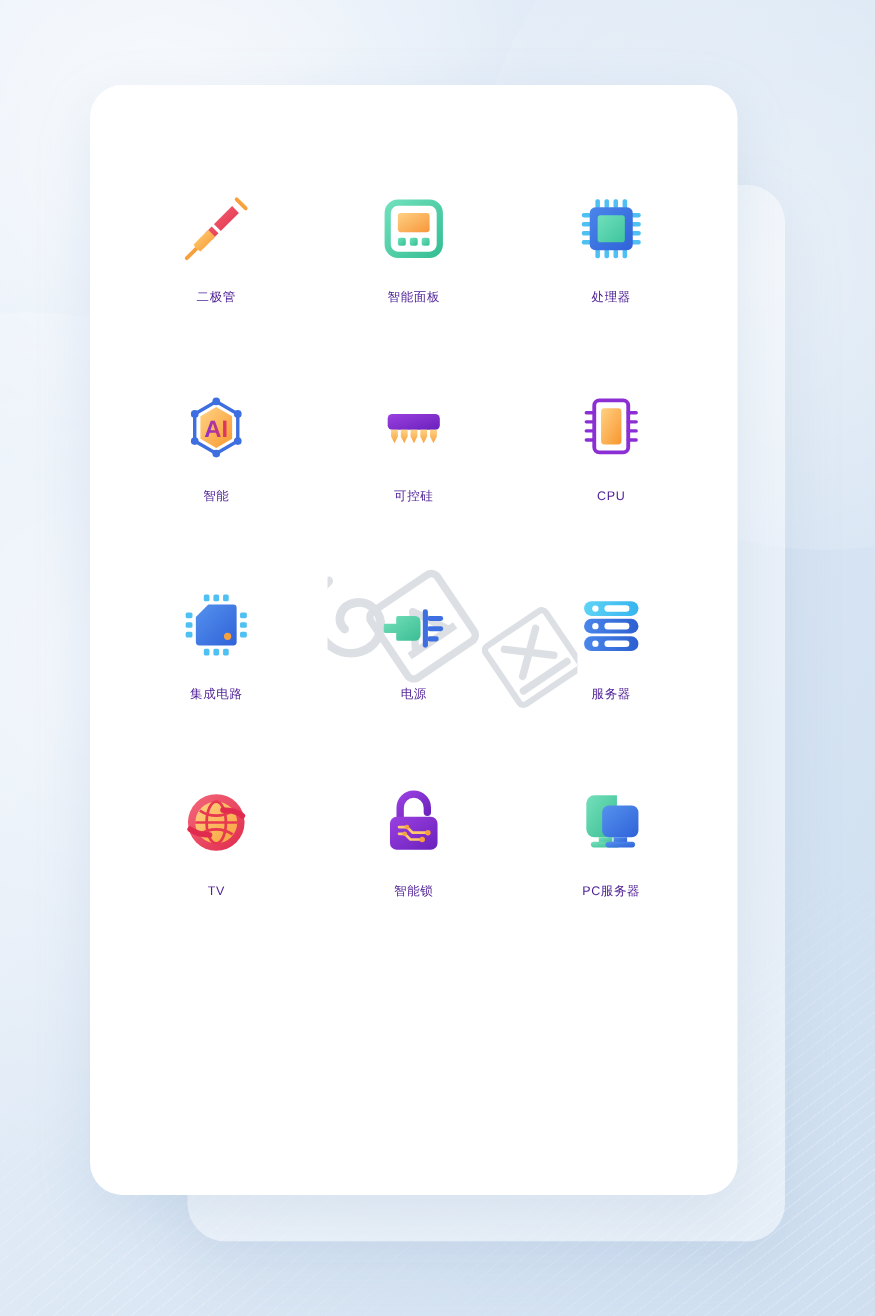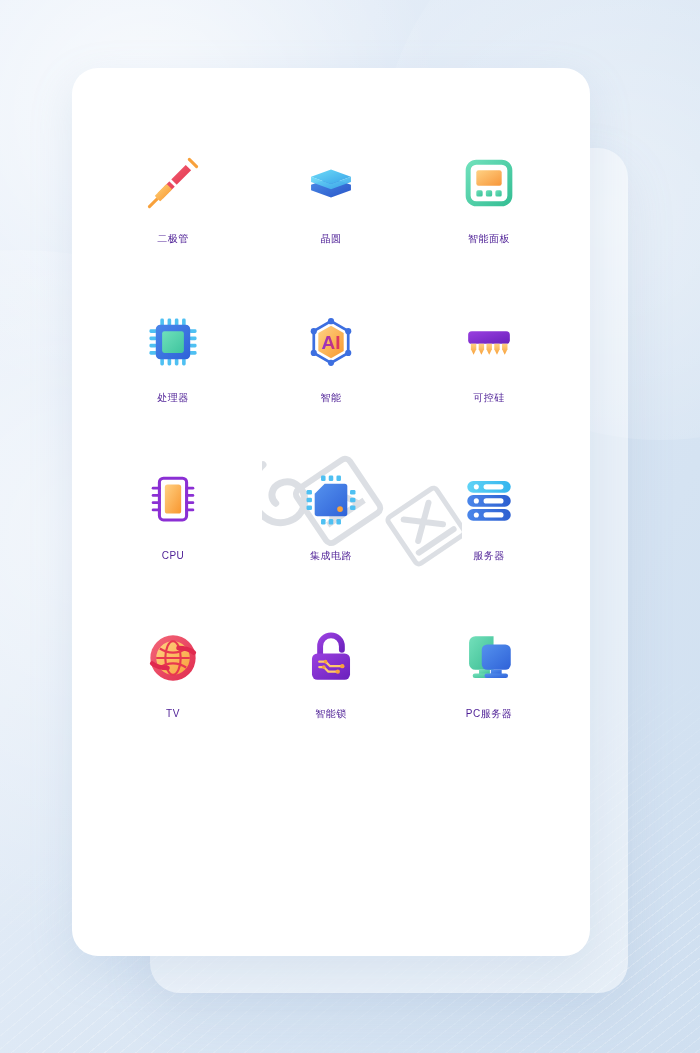--- a/index.html
+++ b/index.html
@@ -151,38 +151,20 @@
       <path d="M14 50 L6 58" stroke="#f8a13c" stroke-width="3.4" stroke-linecap="round" fill="none"></path>
       <path d="M46 12 L52 18 L28 42 A13 13 0 0 1 22 36 Z" fill="url(#gDiodeR)"></path>
       <path d="M31 39 L25 33 L15 43 A11 11 0 0 0 21 49 Z" fill="url(#gDiodeY)"></path>
       <path d="M24 34 L30 40 L18 52 A12 12 0 0 1 12 46 Z" fill="url(#gDiodeY)"></path>
       <path d="M34 20 L44 30" stroke="#ffffff" stroke-width="2.6" stroke-linecap="round" opacity="0"></path>
       <path d="M27 27 L37 37" stroke="#ffffff" stroke-width="3" stroke-linecap="round"></path>
     </svg>
     <div class="icon-label">二极管</div>
   </div>
 
-  <div class="grid-cell">
-    <svg class="icon-box" viewBox="0 0 64 64">
-      <defs>
-        <linearGradient id="gWaferBot" x1="0" y1="0" x2="1" y2="1">
-          <stop offset="0" stop-color="#4a8ce8"></stop>
-            <stop offset="1" stop-color="#2a56c8"></stop>
-        </linearGradient>
-        <linearGradient id="gWaferTop" x1="0" y1="0" x2="1" y2="1">
-          <stop offset="0" stop-color="#6fdcf8"></stop>
-            <stop offset="1" stop-color="#38a3e8"></stop>
-        </linearGradient>
-      </defs>
-      <path d="M32 26 L54 34 L54 40 L32 48 L10 40 L10 34 Z" fill="url(#gWaferBot)"></path>
-      <path d="M32 17 L54 25 L32 33 L10 25 Z" fill="url(#gWaferTop)"></path>
-      <path d="M32 33 L54 25 L54 31 L32 39 L10 31 L10 25 Z" fill="url(#gWaferTop)" opacity="0.95"></path>
-    </svg>
-    <div class="icon-label">晶圆</div>
-  </div>
 
   <div class="grid-cell">
     <svg class="icon-box" viewBox="0 0 64 64">
       <defs>
         <linearGradient id="gPanelG" x1="0" y1="0" x2="1" y2="1">
           <stop offset="0" stop-color="#6fe0bb"></stop>
             <stop offset="1" stop-color="#36bf95"></stop>
         </linearGradient>
         <linearGradient id="gPanelO" x1="0" y1="0" x2="1" y2="1">
           <stop offset="0" stop-color="#ffd183"></stop>
@@ -332,20 +314,38 @@
         <rect x="53" y="29.5" width="6" height="5" rx="1.4"></rect>
         <rect x="53" y="38" width="6" height="5" rx="1.4"></rect>
       </g>
       <path d="M25 14 H47 A3 3 0 0 1 50 17 V47 A3 3 0 0 1 47 50 H17
                A3 3 0 0 1 14 47 V25 Z" fill="url(#gICb)"></path>
       <circle cx="42" cy="42" r="3.2" fill="#f8a13c"></circle>
     </svg>
     <div class="icon-label">集成电路</div>
   </div>
 
+  <div class="grid-cell">
+    <svg class="icon-box" viewBox="0 0 64 64">
+      <defs>
+        <linearGradient id="gPwrG" x1="0" y1="0" x2="1" y2="1">
+          <stop offset="0" stop-color="#74e0bb"></stop>
+            <stop offset="1" stop-color="#3bbd93"></stop>
+        </linearGradient>
+      </defs>
+      <path d="M18 24 H33 A5 5 0 0 1 38 29 V41 A5 5 0 0 1 33 46 H18
+               A1.5 1.5 0 0 1 16.5 44.5 V39 H7 A1.5 1.5 0 0 1 5.5 37.5
+               V32.5 A1.5 1.5 0 0 1 7 31 H16.5 V25.5 A1.5 1.5 0 0 1 18 24 Z" fill="url(#gPwrG)"></path>
+      <rect x="40" y="18" width="4.5" height="34" rx="2.2" fill="#3d6fe0"></rect>
+      <rect x="44" y="24" width="14" height="4.5" rx="2.2" fill="#3d6fe0"></rect>
+      <rect x="44" y="33" width="14" height="4.5" rx="2.2" fill="#3d6fe0"></rect>
+      <rect x="44" y="42" width="10" height="4.5" rx="2.2" fill="#3d6fe0"></rect>
+    </svg>
+    <div class="icon-label">电源</div>
+  </div>
 
 
   <div class="grid-cell">
     <svg class="icon-box" viewBox="0 0 64 64">
       <defs>
         <linearGradient id="gSrv1" x1="0" y1="0" x2="1" y2="0">
           <stop offset="0" stop-color="#5fd3f6"></stop>
             <stop offset="1" stop-color="#36b5ee"></stop>
         </linearGradient>
         <linearGradient id="gSrv2" x1="0" y1="0" x2="1" y2="0">

